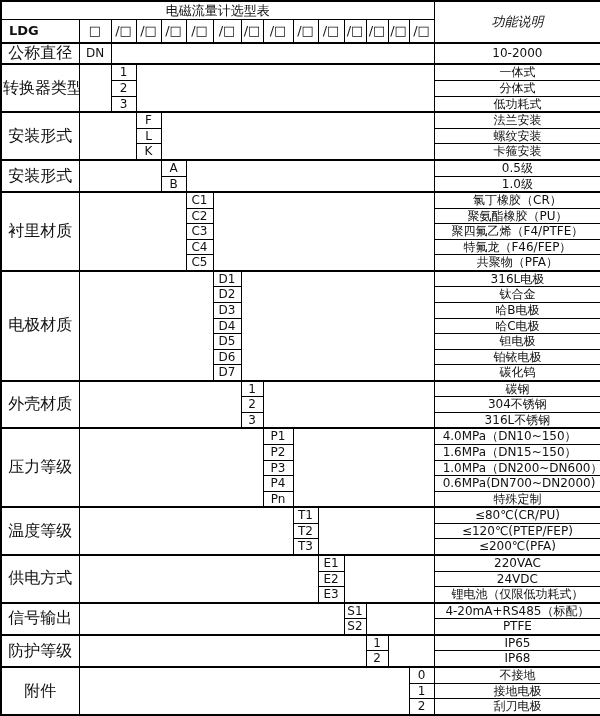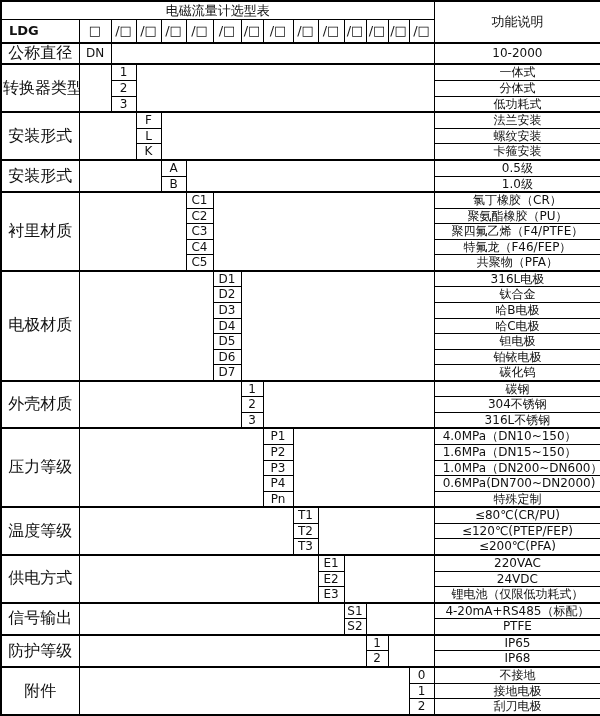--- a/index.html
+++ b/index.html
@@ -17,21 +17,21 @@
     border:1px solid #000;
     padding:0 1px;
     font-size:12px;color:#111;
     text-align:center;vertical-align:middle;
     overflow:hidden;white-space:nowrap;
     line-height:1.05;
   }
   tr.title-row td{height:17px;font-size:13px;}
   tr.ldg-row td{height:22px;font-size:13px;}
   td.tbl-title{font-weight:normal;}
-  td.func-head{font-size:13px;}
+  td.func-head{font-size:13px;font-style:italic;}
   td.model-prefix{text-align:left;padding-left:7px;font-weight:bold;}
   td.cat-label{font-size:16px;}
   td.spacer{border-top:1px solid #000;}
   td.desc{font-size:12px;margin-top:36px;}
   td.desc.left{text-align:left;padding-left:8px;}
   
   td.mid{border-top:1px solid #7d7d7d;}
   
   tr.gs td{border-top:2px solid #000;}
 </style>

